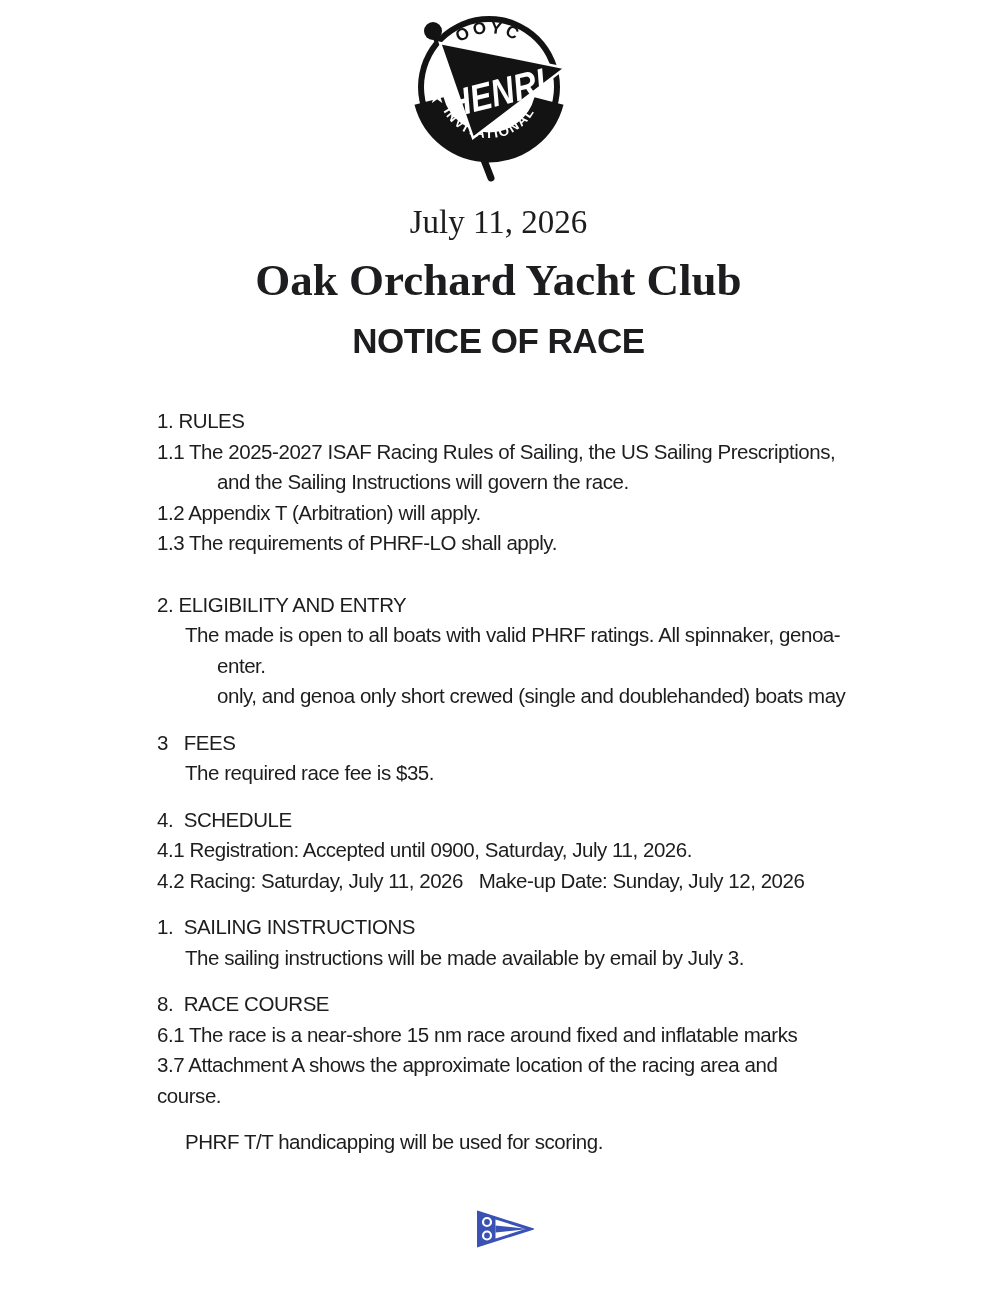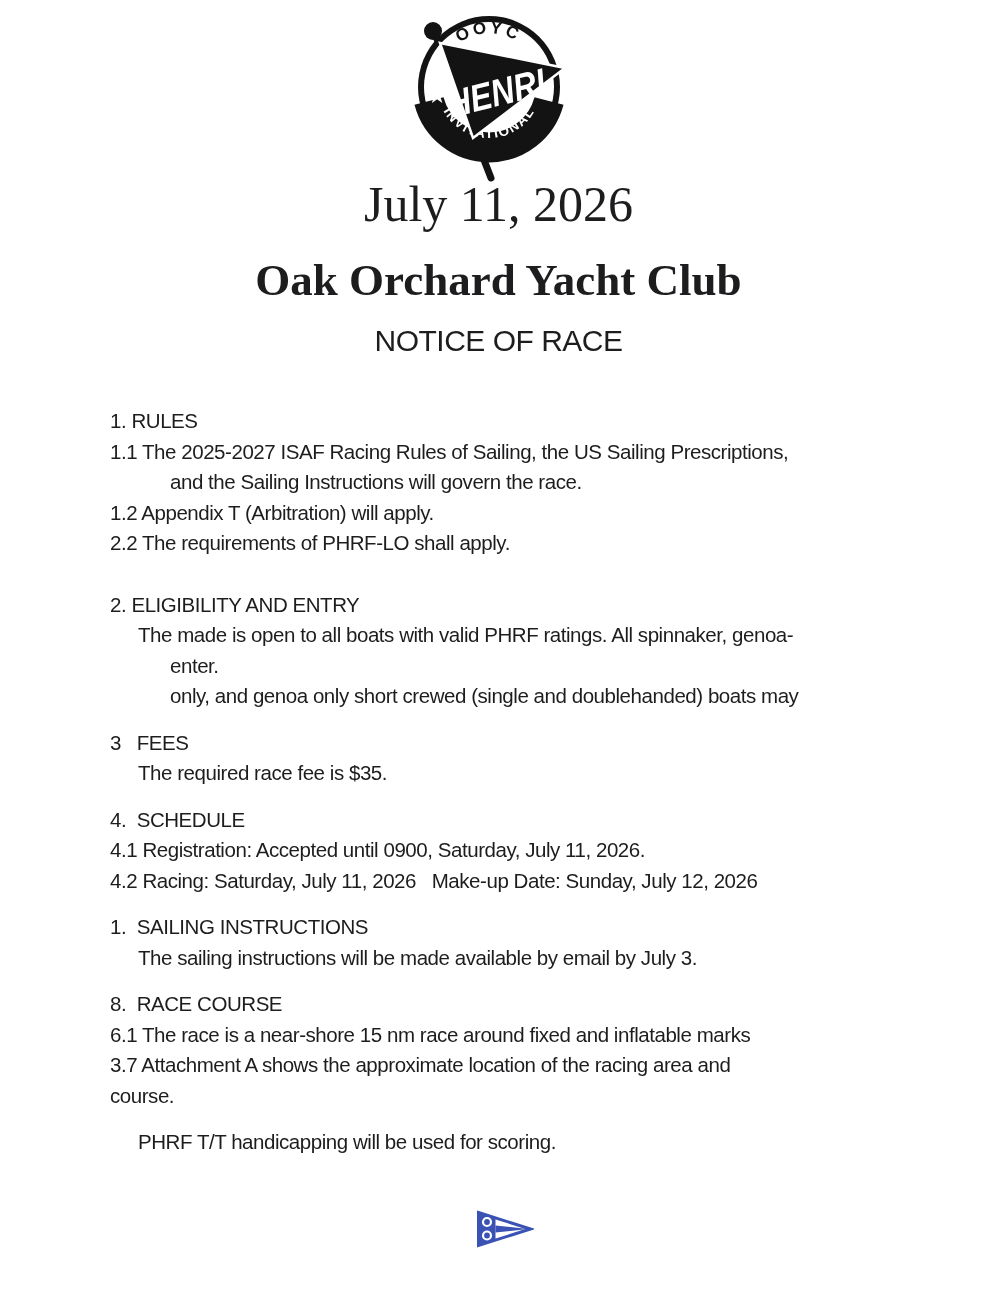--- a/index.html
+++ b/index.html
@@ -24,52 +24,53 @@
   }
 
   
   .title-line {
     position: absolute;
     left: 0; width: 997px;
     text-align: center;
     white-space: pre;
   }
   .date-line {
-    top: 180px;
+    top: 198px;
     font-family: "Liberation Serif", serif;
-    font-size: 50px; line-height: 48px;
+    font-size: 33px; line-height: 48px;
     font-weight: 400;
   }
   .club-line {
     top: 256px;
     font-family: "Liberation Serif", serif;
     font-size: 45px; line-height: 48px;
     font-weight: 700;
   }
   .notice-line {
     top: 320px;
-    font-size: 30px; line-height: 42px;
-    font-weight: 400;
+    font-size: 35px; line-height: 42px;
+    font-weight: 700;
     letter-spacing: -0.5px;
   }
 
   
   .doc-body {
     position: absolute;
     left: 110px; top: 406px;
     width: 840px;
     font-size: 20.5px;
     letter-spacing: -0.45px;
   }
   .section { margin-top: 16px; }
   .section:first-child { margin-top: 0; }
   .section.gap-lg { margin-top: 31px; }
   .line {
     line-height: 30.5px;
     white-space: pre;
+    margin-left: 47px;
   }
   .ind0 { padding-left: 0; }
   .ind1 { padding-left: 28px; }
   .ind2 { padding-left: 60px; }
 
   
   .burgee {
     position: absolute;
     left: 476px; top: 1210px;
     width: 58px; height: 38px;
@@ -113,21 +114,21 @@
   <div class="title-line club-line">Oak Orchard Yacht Club</div>
   <div class="title-line notice-line">NOTICE OF RACE</div>
 
   <div class="doc-body">
 
     <div class="section">
       <div class="line ind0">1. RULES</div>
       <div class="line ind0">1.1 The 2025-2027 ISAF Racing Rules of Sailing, the US Sailing Prescriptions,</div>
       <div class="line ind2">and the Sailing Instructions will govern the race.</div>
       <div class="line ind0">1.2 Appendix T (Arbitration) will apply.</div>
-      <div class="line ind0">2.2 The requirements of PHRF-LO shall apply.</div>
+      <div class="line ind0">1.3 The requirements of PHRF-LO shall apply.</div>
     </div>
 
     <div class="section gap-lg">
       <div class="line ind0">2. ELIGIBILITY AND ENTRY</div>
       <div class="line ind1">The made is open to all boats with valid PHRF ratings. All spinnaker, genoa-</div>
       <div class="line ind2">enter.</div>
       <div class="line ind2">only, and genoa only short crewed (single and doublehanded) boats may</div>
     </div>
 
     <div class="section">

